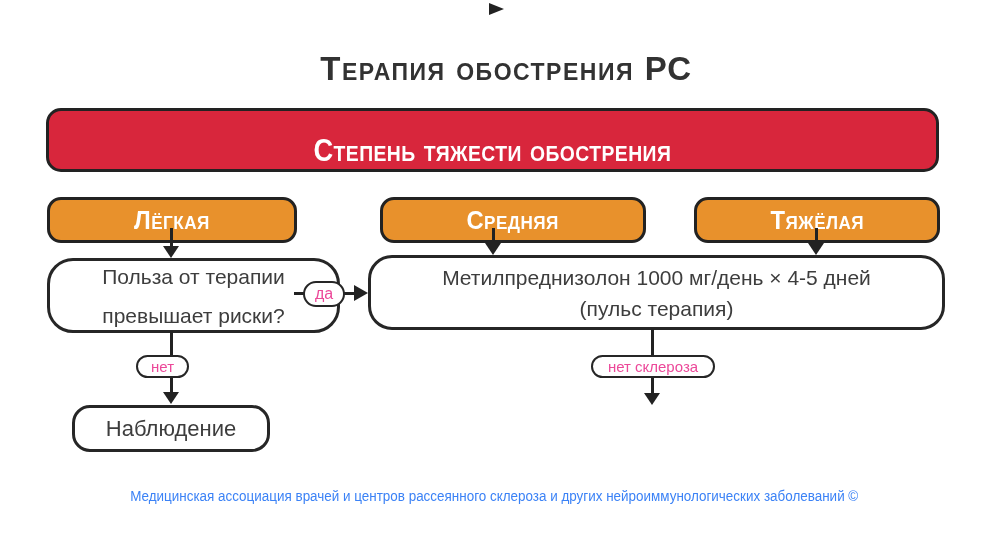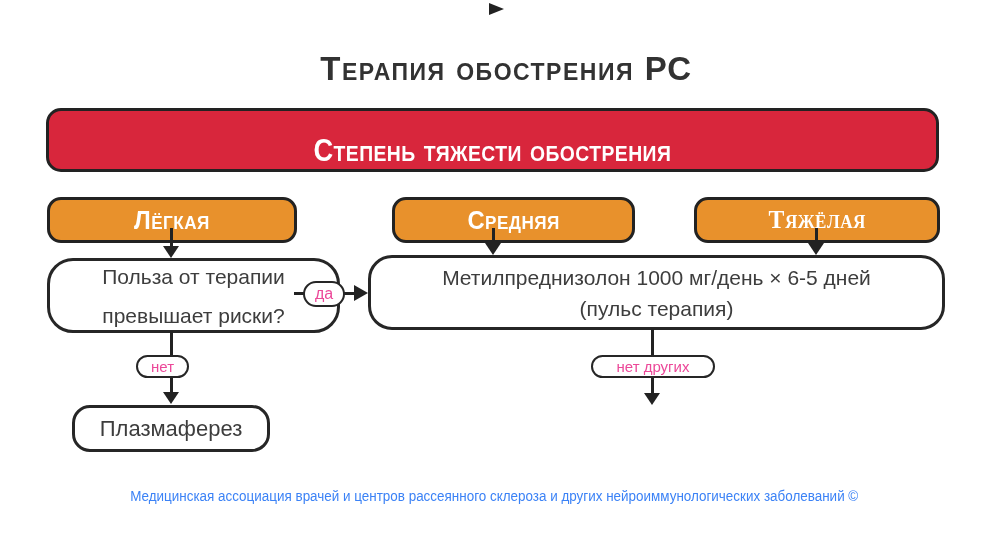--- a/index.html
+++ b/index.html
@@ -65,22 +65,22 @@
   .severity span {
     display: inline-block;
     color: #ffffff;
     font-size: 25px; font-weight: 700;
     font-variant: small-caps;
     letter-spacing: 0.5px;
     transform: scaleX(0.95);
     white-space: nowrap;
   }
   .severity.light  { left: 47px;  width: 250px; }
-  .severity.medium { left: 392px; width: 243px; }
-  .severity.severe { left: 694px; width: 246px; font-family: Liberation Serif, serif; }
+  .severity.medium { left: 380px; width: 266px; }
+  .severity.severe { left: 694px; width: 246px; }
 
   
   .node {
     position: absolute;
     background: #ffffff;
     border: 3px solid #262626;
     box-sizing: border-box;
     display: flex; flex-direction: column;
     align-items: center; justify-content: center;
     color: #3d3d3d;
@@ -172,39 +172,39 @@
   </div>
 
   <div class="hline" style="left:294px; top:292px; width:11px;"></div>
   <div class="pill pill-yes">
     <span>да</span>
   </div>
   <div class="hline" style="left:344px; top:292px; width:12px;"></div>
   <div class="head-right" style="left:354px; top:285px;"></div>
 
   <div class="node treatment">
-    <span class="ln">Метилпреднизолон 1000 мг/день × 6-5 дней</span>
+    <span class="ln">Метилпреднизолон 1000 мг/день × 4-5 дней</span>
     <span class="ln">(пульс терапия)</span>
   </div>
 
   <div class="vline" style="left:170px; top:331px; height:26px;"></div>
   <div class="pill pill-no">
     <span>нет</span>
   </div>
   <div class="vline" style="left:170px; top:376px; height:17px;"></div>
   <div class="head-down" style="left:163px; top:392px;"></div>
 
   <div class="vline" style="left:651px; top:329px; height:28px;"></div>
   <div class="pill pill-noeffect">
-    <span>нет других</span>
+    <span>нет склероза</span>
   </div>
   <div class="vline" style="left:651px; top:376px; height:17px;"></div>
   <div class="head-down" style="left:644px; top:393px;"></div>
 
   <div class="node observe">
-    <span class="ln">Плазмаферез</span>
+    <span class="ln">Наблюдение</span>
   </div>
 
   <div class="footer">
     <span>Медицинская ассоциация врачей и центров рассеянного склероза и других нейроиммунологических заболеваний ©</span>
   </div>
 
 </div>
 
 </body></html>

